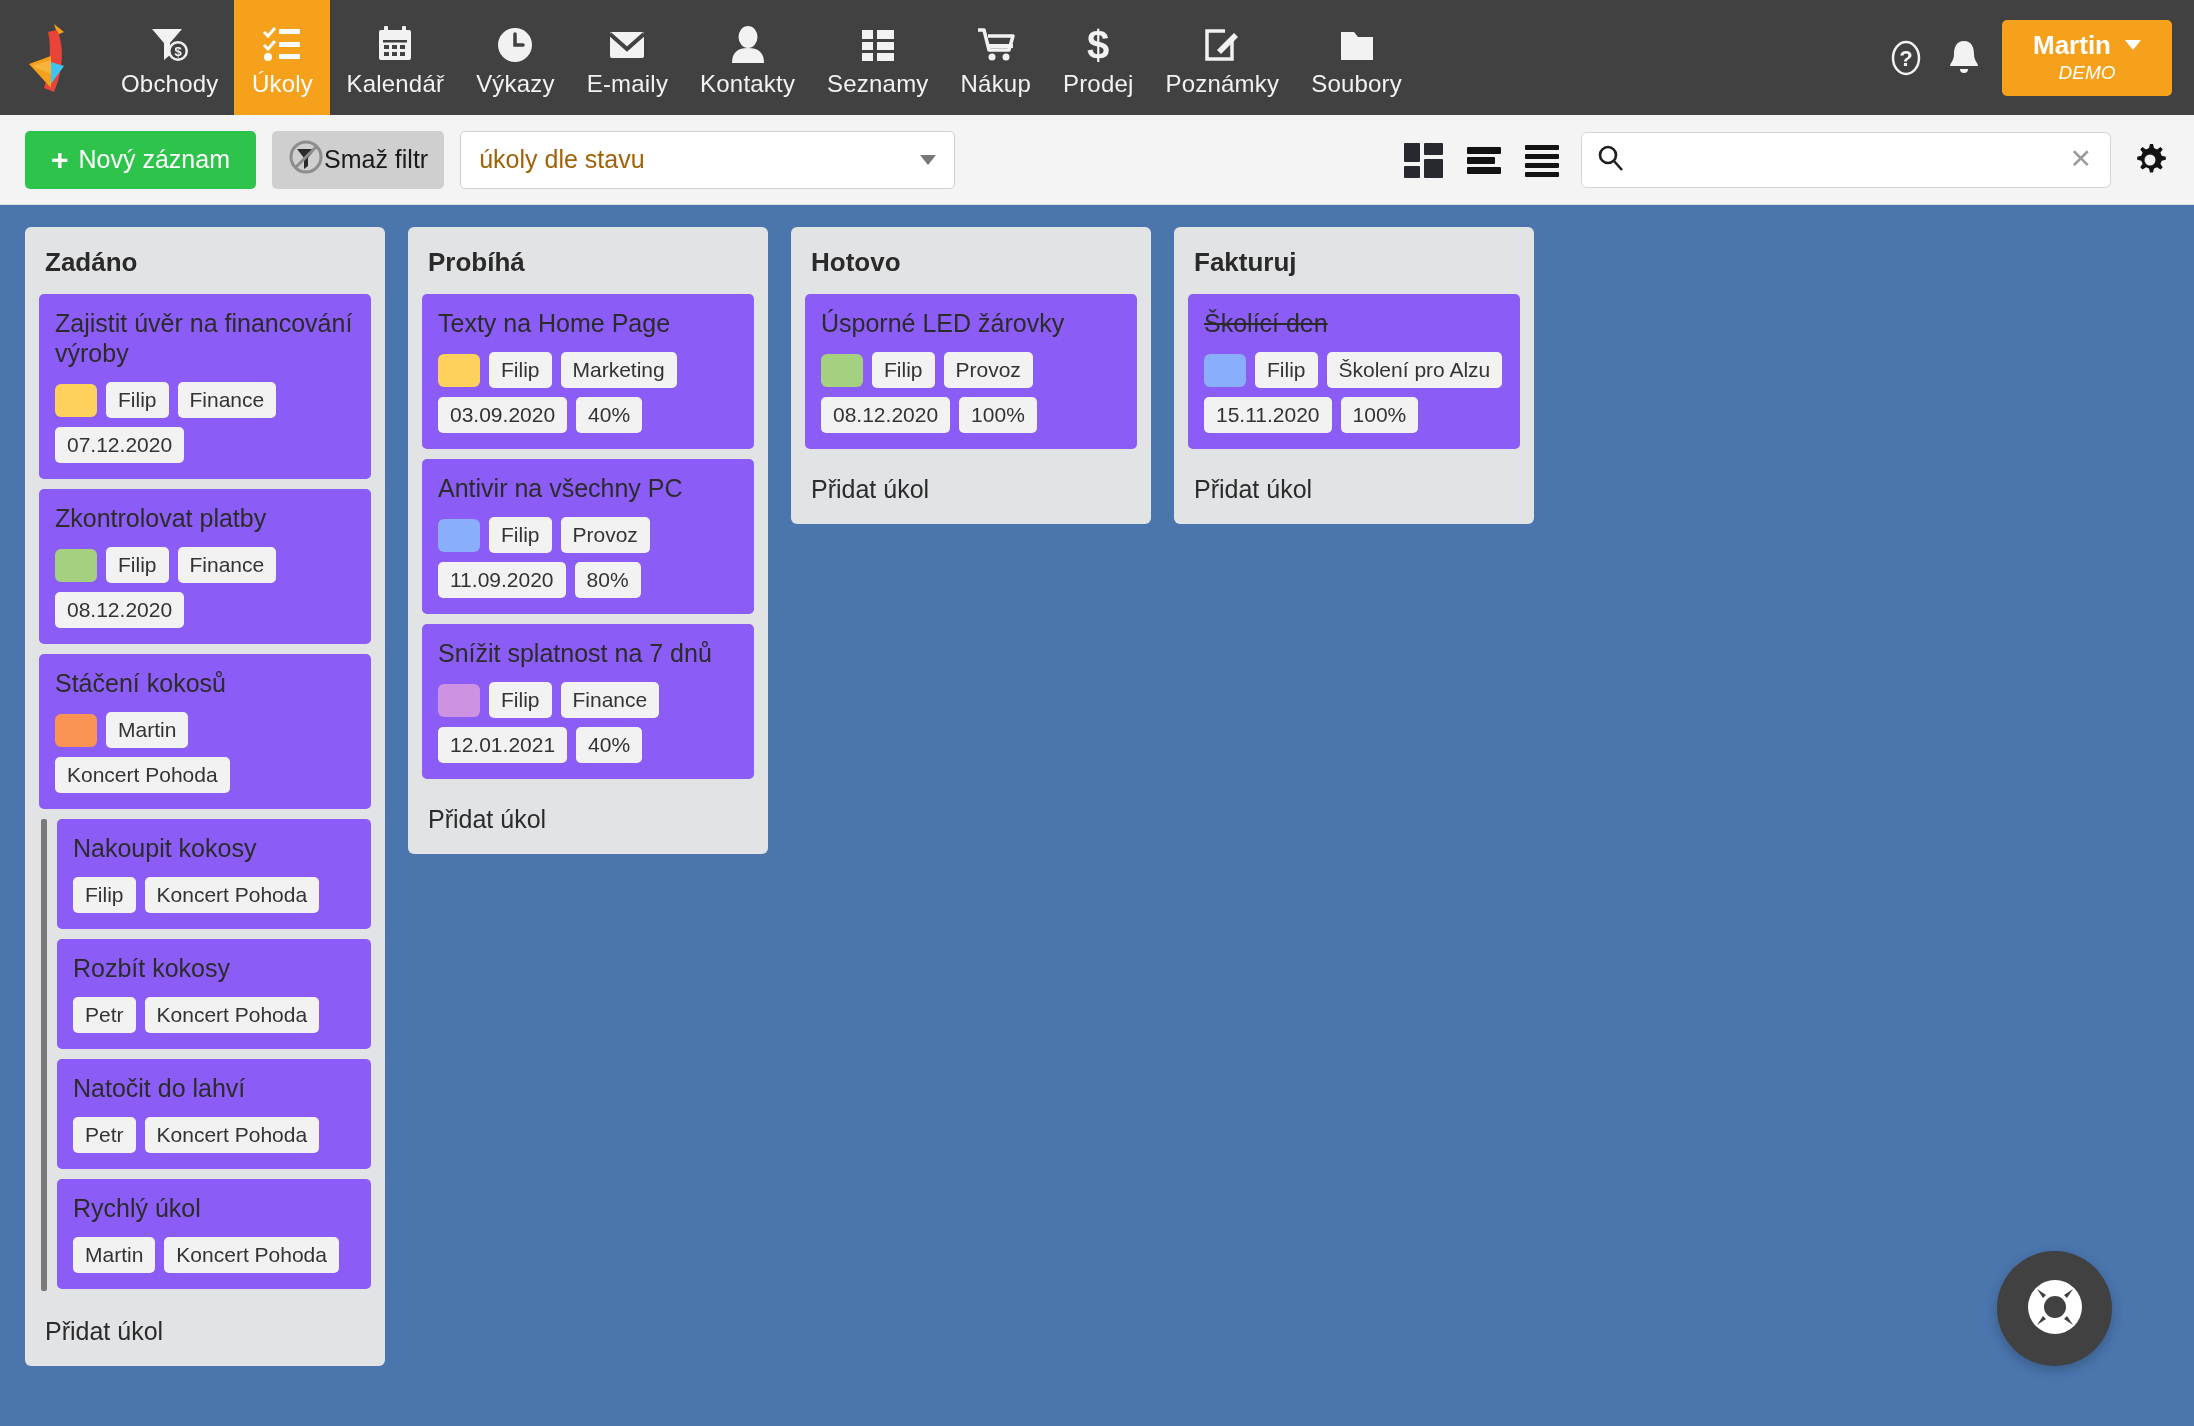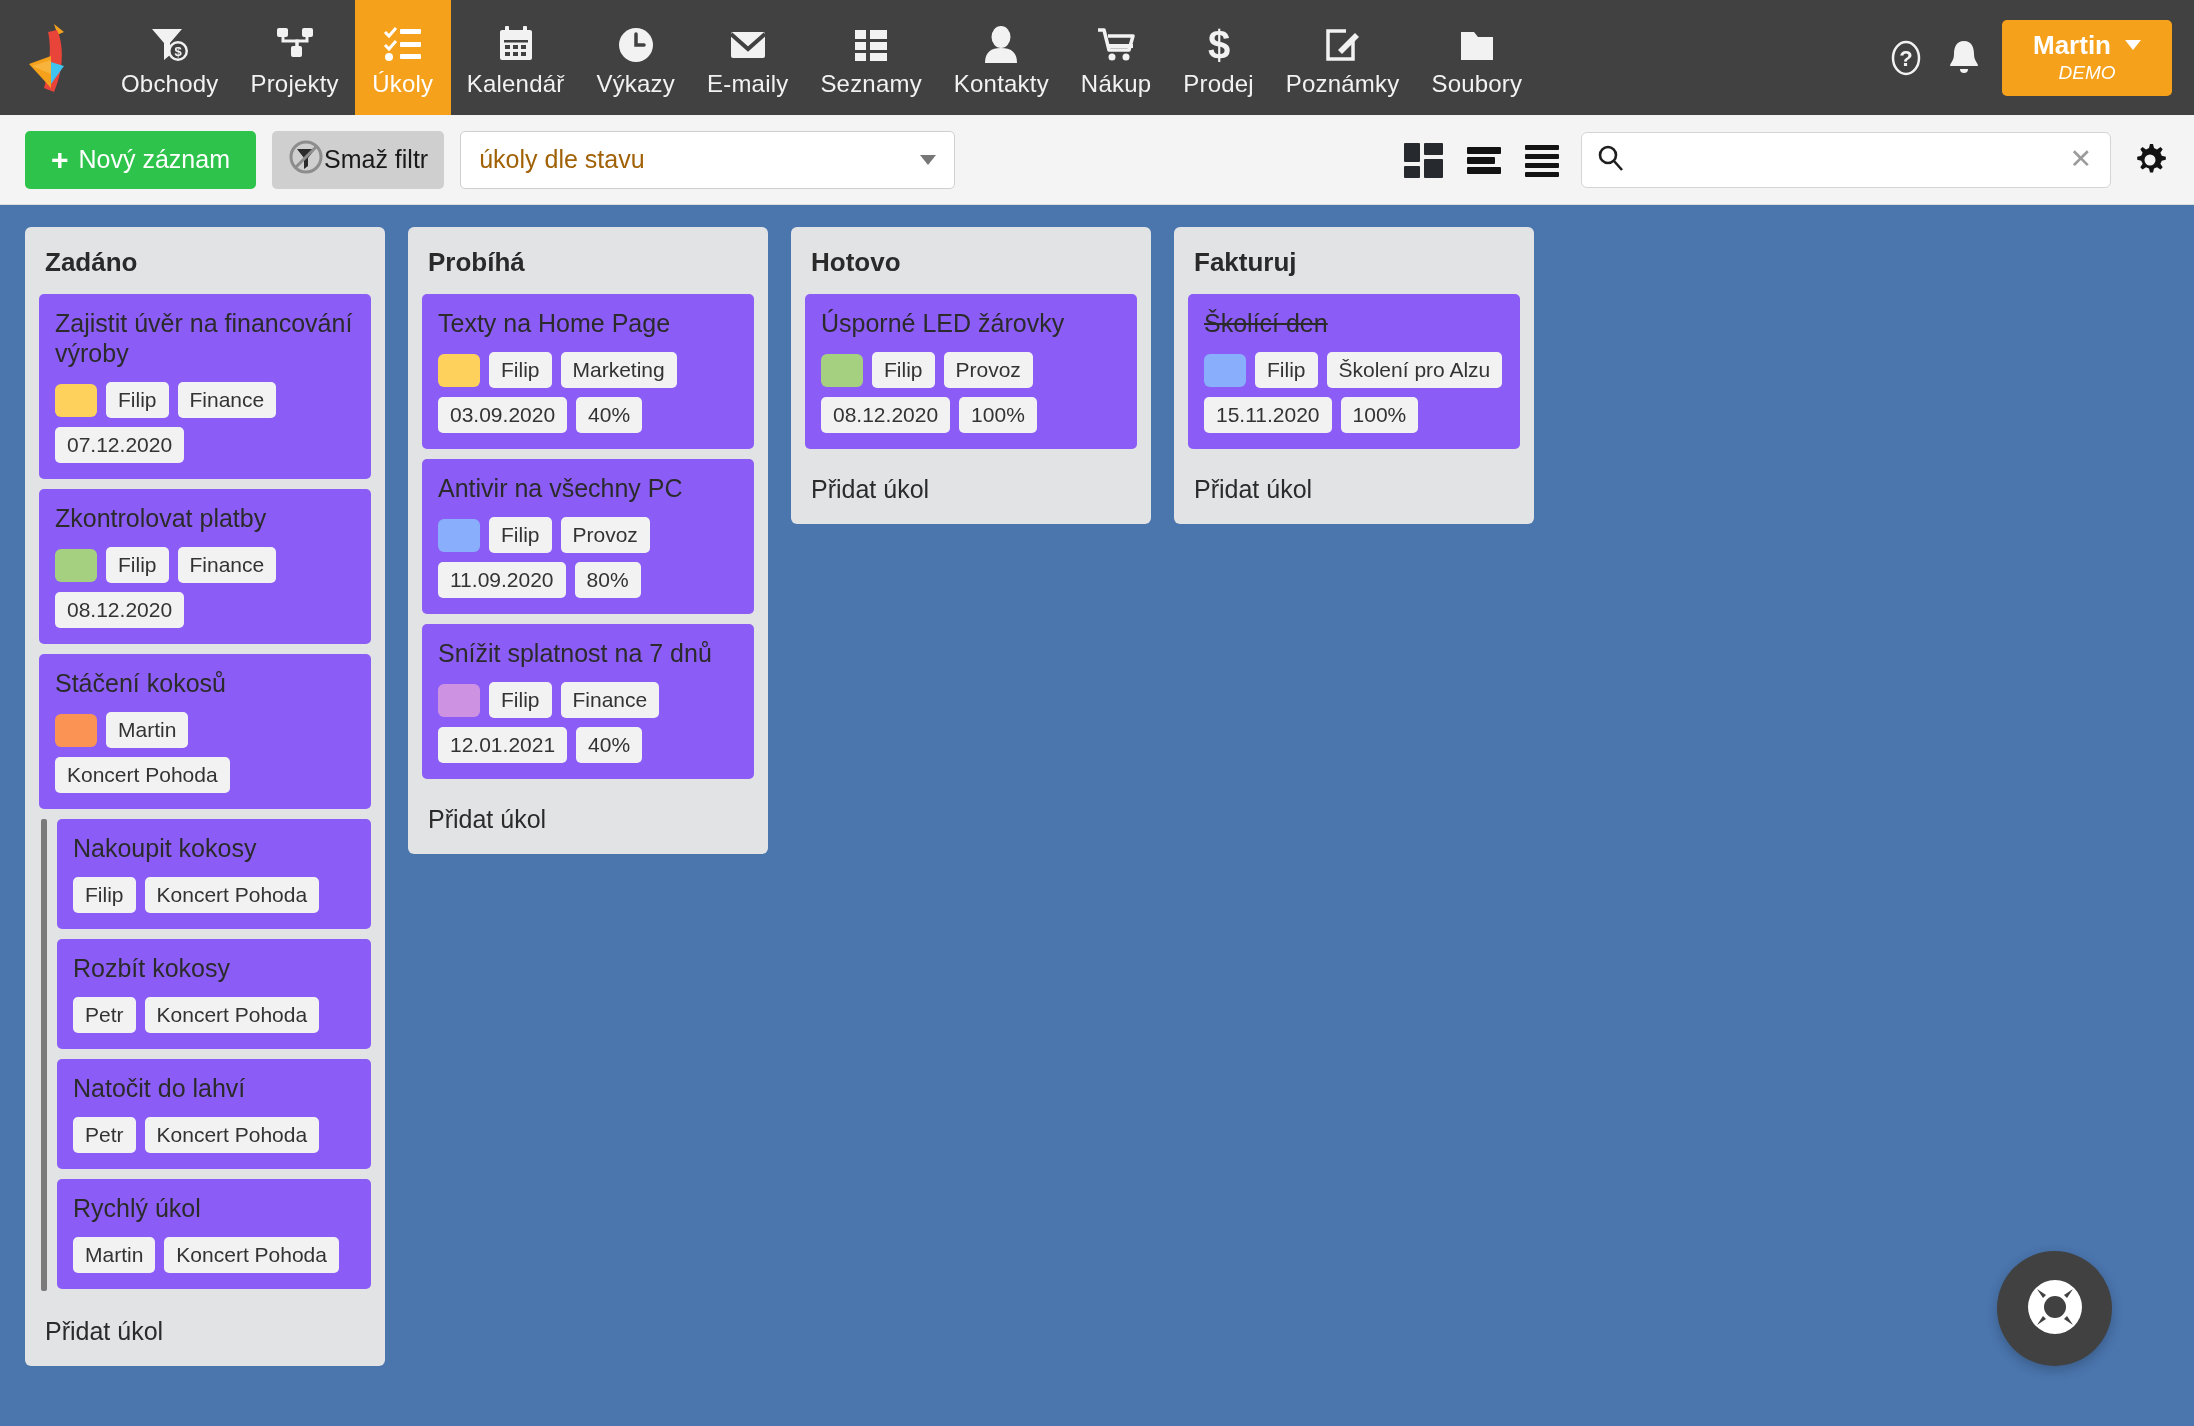--- a/index.html
+++ b/index.html
@@ -143,32 +143,20 @@
           <svg width="40" height="38" viewBox="0 0 40 38" fill="#f2f2f2">
             <path d="M2 3 h30 l-12 14 v12 l-6 5 v-17 Z"></path>
             <circle cx="28" cy="25" r="10" fill="#f2f2f2"></circle>
             <circle cx="28" cy="25" r="7.5" fill="#414141"></circle>
             <text x="28" y="30" font-size="13" text-anchor="middle" fill="#f2f2f2" font-family="Liberation Sans, sans-serif" font-weight="bold">$</text>
           </svg>
         </span>
         <span class="lbl">Obchody</span>
       </div>
 
-      <div class="nav-item">
-        <span class="ico">
-          <svg width="40" height="38" viewBox="0 0 40 38" fill="#f2f2f2">
-            <rect x="2" y="2" width="11" height="9" rx="2"></rect>
-            <rect x="27" y="2" width="11" height="9" rx="2"></rect>
-            <rect x="16" y="20" width="11" height="11" rx="2"></rect>
-            <path d="M8 11 v4 h14 v5" stroke="#f2f2f2" stroke-width="3" fill="none"></path>
-            <path d="M32 11 v4 h-10 v5" stroke="#f2f2f2" stroke-width="3" fill="none"></path>
-          </svg>
-        </span>
-        <span class="lbl">Projekty</span>
-      </div>
 
       <div class="nav-item active">
         <span class="ico">
           <svg width="40" height="38" viewBox="0 0 40 38" fill="#fff">
             <path d="M2 6 l4 4 l7-8" stroke="#fff" stroke-width="3" fill="none"></path>
             <rect x="17" y="3" width="21" height="5" rx="1"></rect>
             <path d="M2 19 l4 4 l7-8" stroke="#fff" stroke-width="3" fill="none"></path>
             <rect x="17" y="16" width="21" height="5" rx="1"></rect>
             <circle cx="6" cy="31" r="4"></circle>
             <rect x="17" y="28" width="21" height="5" rx="1"></rect>
@@ -213,39 +201,39 @@
             <rect x="3" y="6" width="34" height="26" rx="2"></rect>
             <path d="M3 8 L20 23 L37 8" stroke="#414141" stroke-width="4" fill="none"></path>
           </svg>
         </span>
         <span class="lbl">E-maily</span>
       </div>
 
       <div class="nav-item">
         <span class="ico">
           <svg width="40" height="38" viewBox="0 0 40 38" fill="#f2f2f2">
+            <ellipse cx="20" cy="11" rx="9.5" ry="11"></ellipse>
+            <path d="M4 37 C4 26 10 22 20 22 C30 22 36 26 36 37 Z"></path>
+          </svg>
+        </span>
+        <span class="lbl">Kontakty</span>
+      </div>
+
+      <div class="nav-item">
+        <span class="ico">
+          <svg width="40" height="38" viewBox="0 0 40 38" fill="#f2f2f2">
             <rect x="4" y="4" width="11" height="9"></rect>
               <rect x="19" y="4" width="17" height="9"></rect>
             <rect x="4" y="16" width="11" height="8"></rect>
               <rect x="19" y="16" width="17" height="8"></rect>
             <rect x="4" y="27" width="11" height="8"></rect>
               <rect x="19" y="27" width="17" height="8"></rect>
           </svg>
         </span>
         <span class="lbl">Seznamy</span>
-      </div>
-
-      <div class="nav-item">
-        <span class="ico">
-          <svg width="40" height="38" viewBox="0 0 40 38" fill="#f2f2f2">
-            <ellipse cx="20" cy="11" rx="9.5" ry="11"></ellipse>
-            <path d="M4 37 C4 26 10 22 20 22 C30 22 36 26 36 37 Z"></path>
-          </svg>
-        </span>
-        <span class="lbl">Kontakty</span>
       </div>
 
       <div class="nav-item">
         <span class="ico">
           <svg width="40" height="38" viewBox="0 0 40 38" fill="#f2f2f2">
             <path d="M2 4 h6 l5 20 h20 l4 -14 h-25" stroke="#f2f2f2" stroke-width="3.5" fill="none" stroke-linejoin="round"></path>
             <rect x="12" y="18" width="25" height="4"></rect>
             <circle cx="16" cy="31" r="3.5"></circle>
               <circle cx="30" cy="31" r="3.5"></circle>
           </svg>

